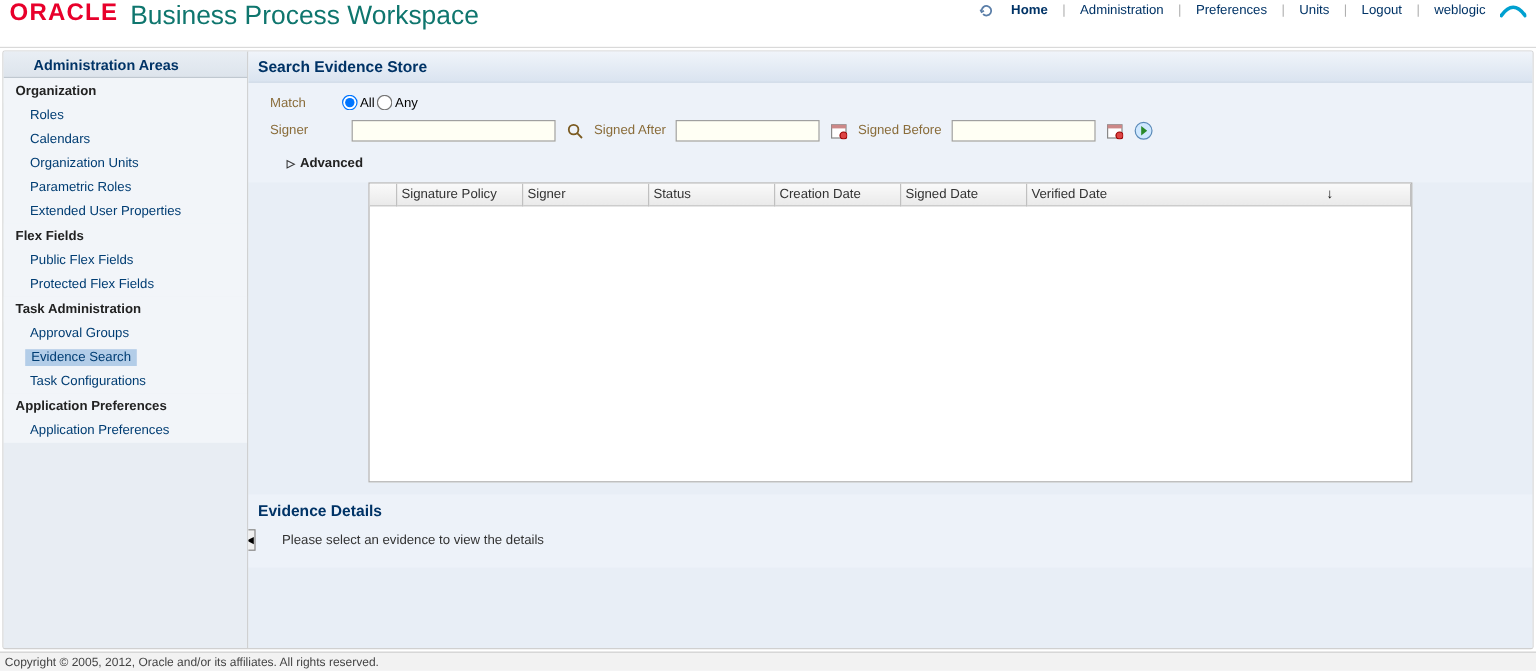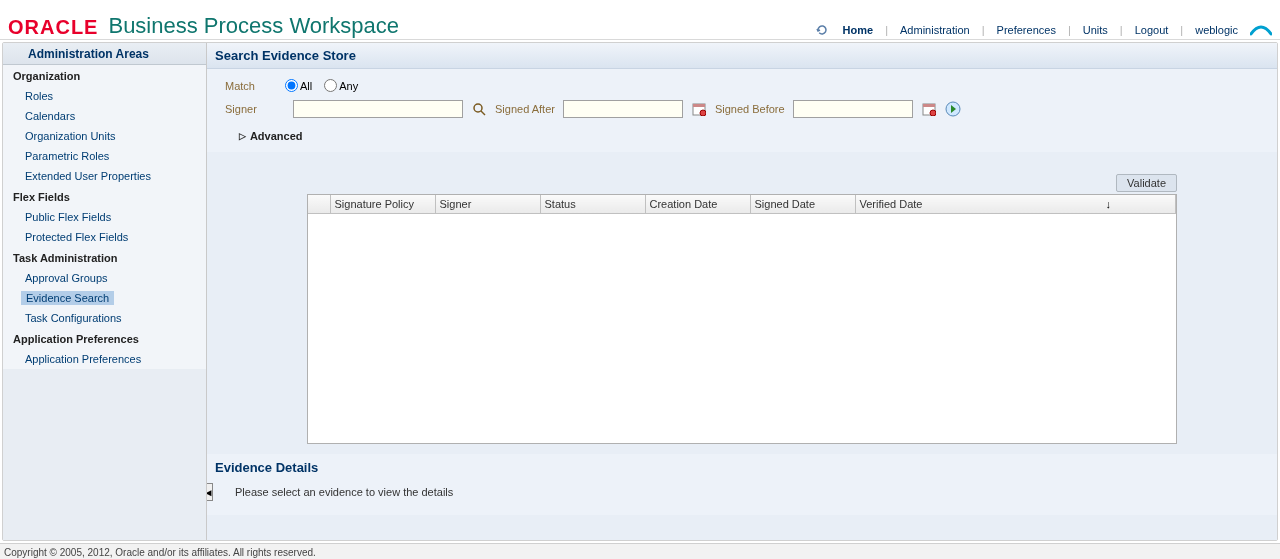--- a/index.html
+++ b/index.html
@@ -7,21 +7,21 @@
       font-family: Tahoma, Arial, sans-serif;
       font-size: 11px;
       background: #ffffff;
       width: 1280px;
       height: 559px;
       overflow: hidden;
       position: relative;
     }
     .header {
       display: flex;
-      align-items: flex-end;
+      align-items: flex-start;
       height: 40px;
       padding: 0 8px;
       border-bottom: 1px solid #d9d9d9;
       background: #fff;
     }
     .logo-oracle {
       color: #e8002b;
       font-size: 20px;
       font-weight: bold;
       letter-spacing: 1px;
@@ -141,21 +141,21 @@
       align-items: center;
       margin-bottom: 8px;
       gap: 8px;
       flex-wrap: nowrap;
     }
     .form-label {
       color: #8a6d3b;
       font-size: 11px;
       min-width: 40px;
     }
-    .radio-group { display: flex; align-items: flex-start; gap: 12px; margin-left: 12px;}
+    .radio-group { display: flex; align-items: flex-start; gap: 2px; margin-left: 12px;}
     .radio-option { display: flex; align-items: center; gap: 2px; font-size: 11px; }
     .radio-option input { margin: 0; }
     .text-input {
       border: 1px solid #a0a0a0;
       background: #fffff4;
       height: 18px;
       width: 170px;
       padding: 0 3px;
       font-size: 11px;
     }
@@ -391,23 +391,20 @@
                 </svg>
             </span>
           </div>
 
           <div class="advanced-row">
             <span class="disclosure">▷</span>
             <span>Advanced</span>
           </div>
         </div>
 
-        <div class="table-toolbar">
-          <button class="validate-btn">Validate</button>
-        </div>
 
         <div class="table-wrap">
           <table class="results-table">
             <thead>
               <tr>
                 <th><span></span></th>
                 <th style="width:105px;"><span>Signature Policy</span></th>
                 <th style="width:105px;"><span>Signer</span></th>
                 <th style="width:105px;"><span>Status</span></th>
                 <th style="width:105px;"><span>Creation Date</span></th>

